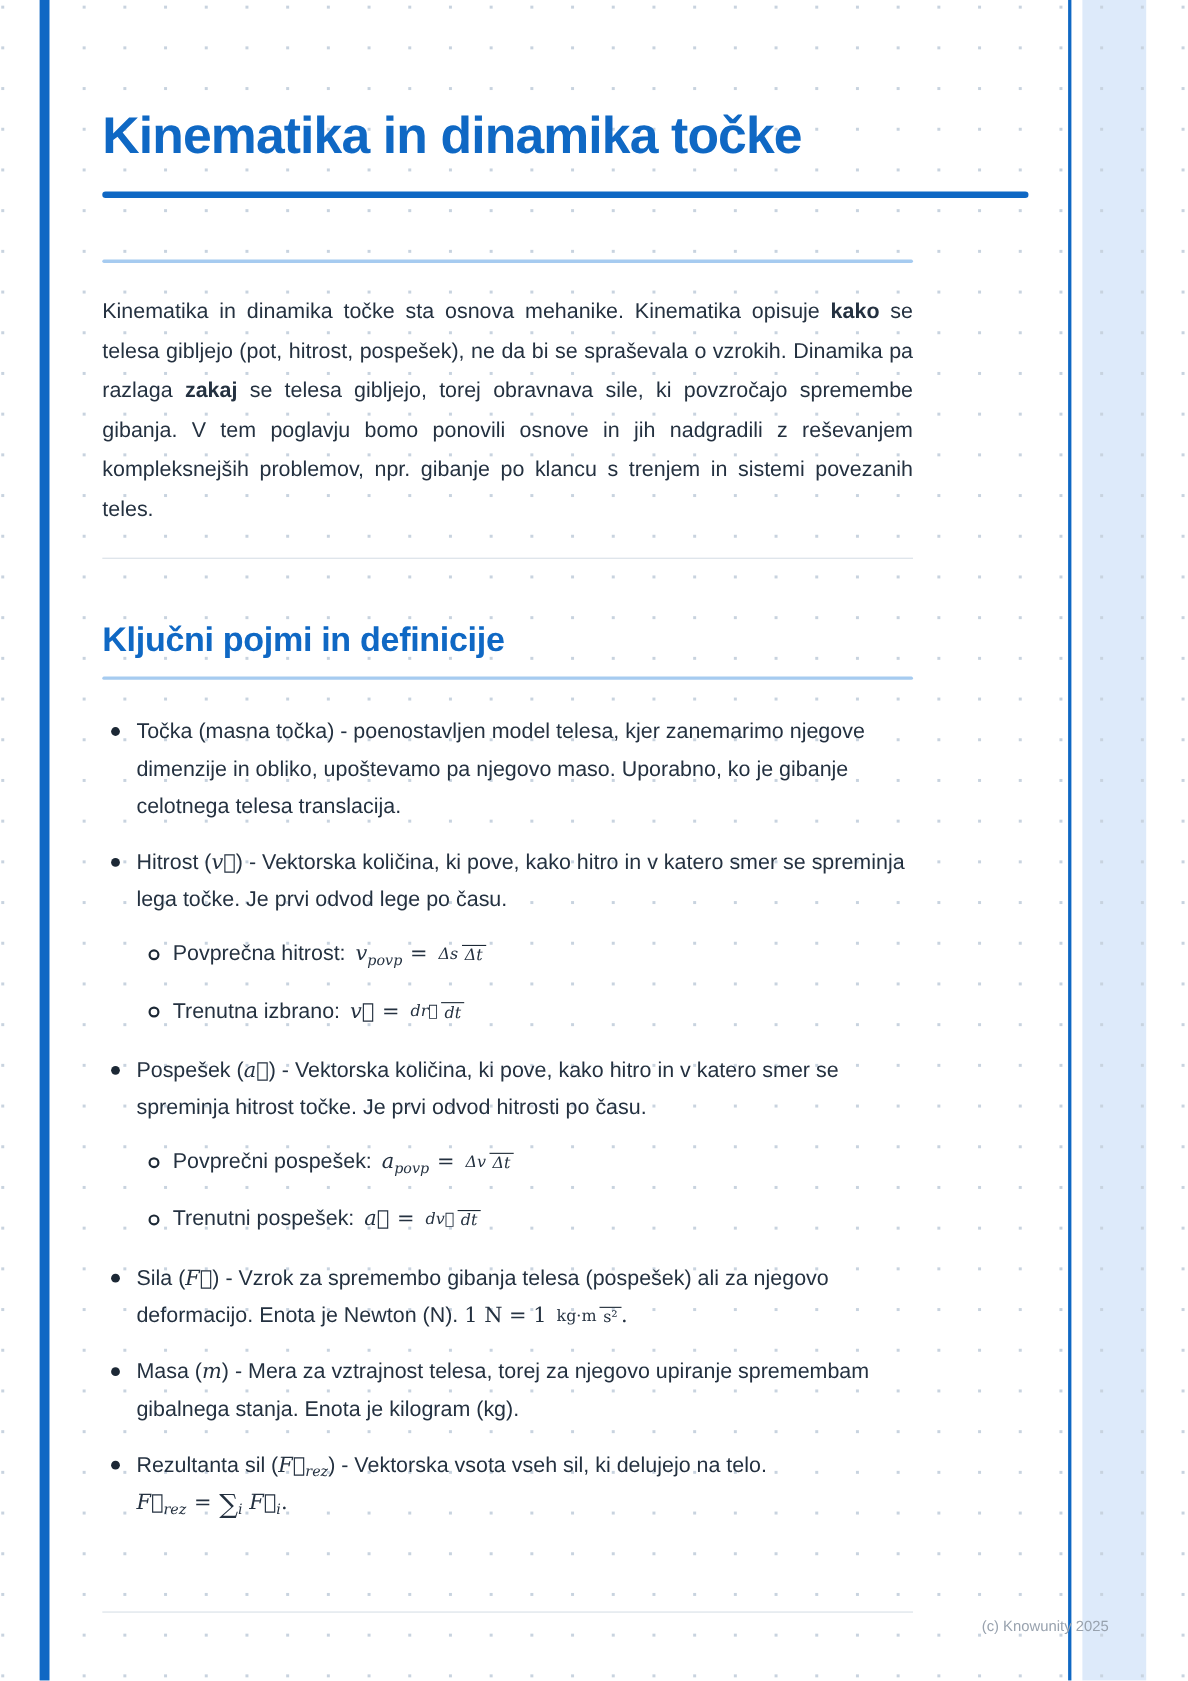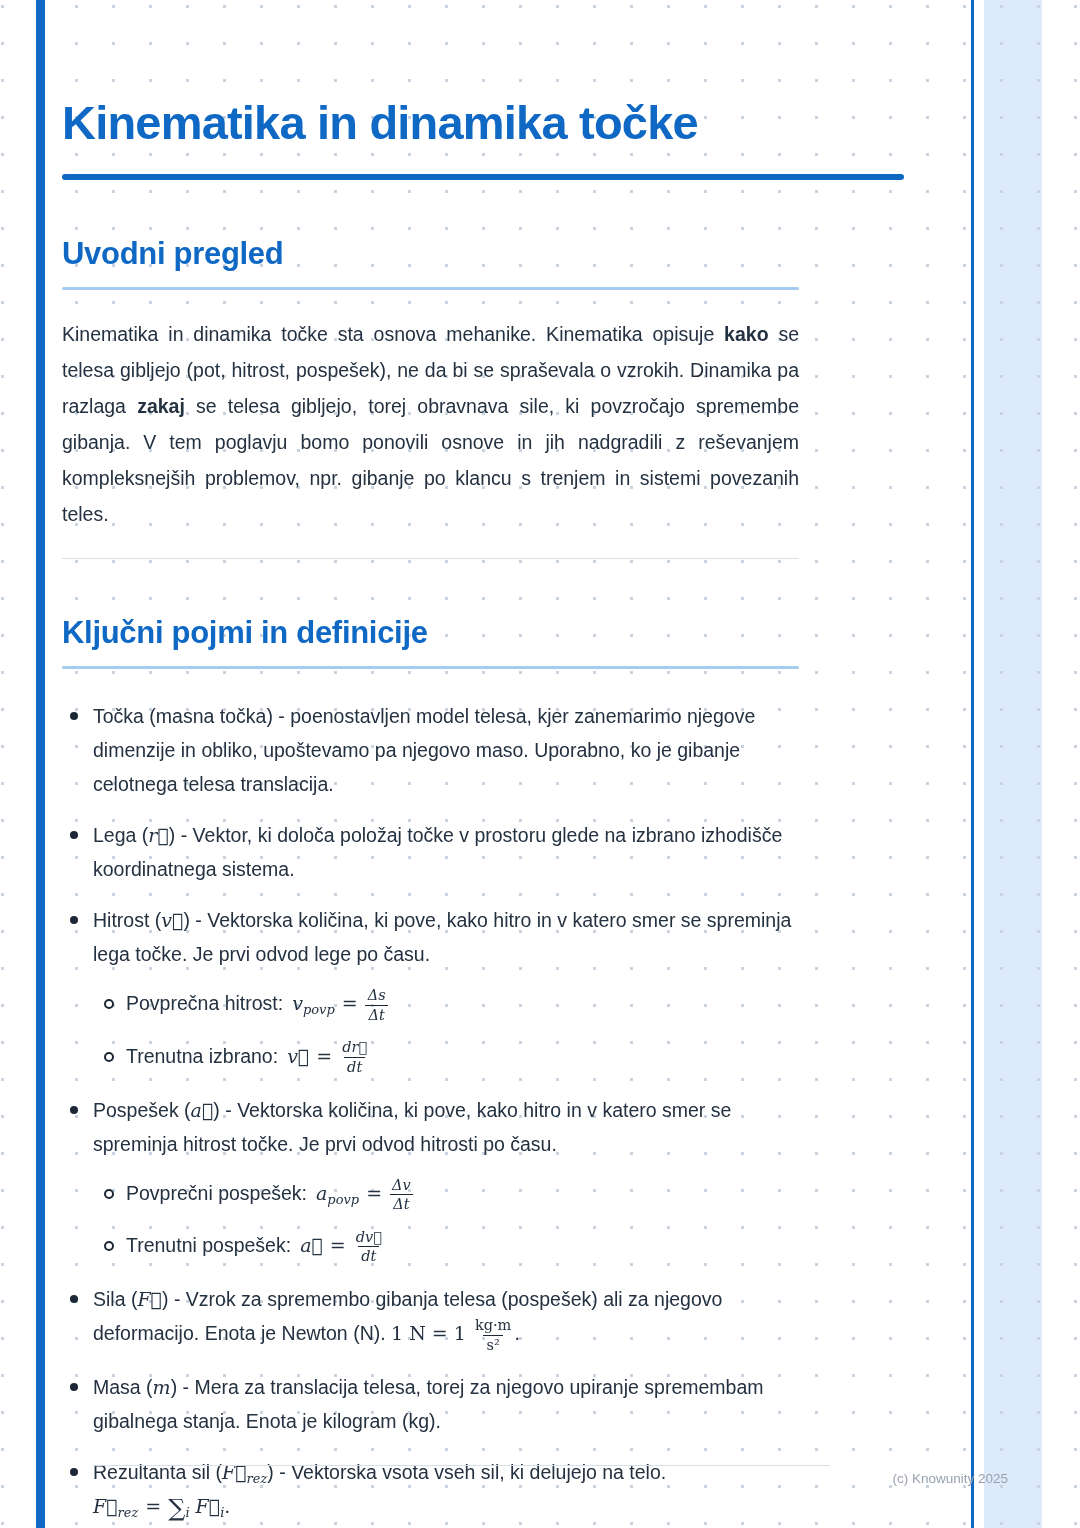--- a/index.html
+++ b/index.html
@@ -7,21 +7,21 @@
   body { font-family:"Liberation Sans","DejaVu Sans",sans-serif; width:1080px; }
   .page { position:relative; width:1080px; height:1528px; background:#ffffff; overflow:hidden; }
 
   .right-col { position:absolute; left:984px; top:0; width:58px; height:100%; background:#ddeafa; }
   .dots { position:absolute; inset:0;
           background-image:radial-gradient(circle, #c8d3df 1.4px, transparent 1.7px);
           background-size:37px 37px; background-position:21px 25px; }
   .left-bar { position:absolute; left:36px; top:0; width:9px; height:100%; background:#0f68c4; }
   .right-line { position:absolute; left:971px; top:0; width:3px; height:100%; background:#0f68c4; }
 
-  .content { position:relative; z-index:2; margin-left:62px; width:737px; padding-top:98px; color:#243140; }
+  .content { position:relative; z-index:2; margin-left:93px; width:737px; padding-top:98px; color:#243140; }
 
   h1.title { font-size:47px; font-weight:700; color:#0f68c4; letter-spacing:-0.8px; line-height:1.05; white-space:nowrap; }
   .title-rule { width:842px; height:6px; background:#0f68c4; margin-top:27px; border-radius:3px; }
 
   section.block { margin-top:56px; }
   h2.heading { font-size:31px; font-weight:700; color:#0f68c4; letter-spacing:-0.3px; }
   .h2-rule { height:3px; background:#a6cbf0; margin-top:15px; border-radius:2px; }
 
   .body-par { margin-top:26px; font-size:19.5px; line-height:36px; text-align:justify; }
   .divider { height:1px; background:#d8dfe7; margin-top:26px; }
@@ -34,21 +34,21 @@
   .sublist { list-style:none; margin-top:8px; }
   .sub-item { position:relative; padding-left:33px; margin:12px 0; line-height:40px; }
   .sub-item::before { content:""; position:absolute; left:11px; top:16px; width:6px; height:6px; border-radius:50%; border:2px solid #1c2835; background:transparent; }
   .sub-item .term { margin-right:9px;text-align:right; }
 
   .math { font-family:"DejaVu Serif","Liberation Serif",serif; font-size:19px; }
   .mi { font-style:italic; }
   .mn { font-style:normal; }
   .msub { font-style:italic; font-size:13px; vertical-align:-4px; line-height:0; font-family:"DejaVu Serif","Liberation Serif",serif; }
   .meq { font-style:normal; padding:0 7px; }
-  .frac { display:inline-flex; flex-direction:column; align-items:center; font-size:14.5px; line-height:1.15; vertical-align:middle; font-style:italic; }
+  .frac { display:inline-flex; flex-direction:row; align-items:center; font-size:14.5px; line-height:1.15; vertical-align:middle; font-style:italic; }
   .frac.upright { font-style:normal; }
   .frac .num { padding:0 3px 1px; }
   .frac .den { border-top:1.2px solid #1c2835; padding:1px 3px 0; }
   .msum { font-style:normal; font-size:24px; vertical-align:-3px; }
   .msp { margin-left:6px; }
 
   .bottom-divider { position:absolute; left:93px; bottom:62px; width:737px; height:1px; background:#d8dfe7; z-index:2; }
   .footer { position:absolute; right:72px; bottom:42px; font-size:13.5px; color:#98a2ae; z-index:3; }
 </style>
 </head>
@@ -58,35 +58,33 @@
   <div class="right-col"></div>
   <div class="dots"></div>
   <div class="left-bar"></div>
   <div class="right-line"></div>
 
   <main class="content">
     <h1 class="title">Kinematika in dinamika točke</h1>
     <div class="title-rule"></div>
 
     <section class="block">
-      <h2 class="heading">Uvodni pregled</h2>
       <div class="h2-rule"></div>
       <p class="body-par"><span>Kinematika in dinamika točke sta osnova mehanike. Kinematika opisuje </span><b>kako</b><span> se telesa gibljejo (pot, hitrost, pospešek), ne da bi se spraševala o vzrokih. Dinamika pa razlaga </span><b>zakaj</b><span> se telesa gibljejo, torej obravnava sile, ki povzročajo spremembe gibanja. V tem poglavju bomo ponovili osnove in jih nadgradili z reševanjem kompleksnejših problemov, npr. gibanje po klancu s trenjem in sistemi povezanih teles.</span></p>
       <div class="divider"></div>
     </section>
 
     <section class="block">
       <h2 class="heading">Ključni pojmi in definicije</h2>
       <div class="h2-rule"></div>
 
       <ul class="deflist">
 
         <li class="def-item"><b class="term">Točka (masna točka)</b><span> - poenostavljen model telesa, kjer zanemarimo njegove dimenzije in obliko, upoštevamo pa njegovo maso. Uporabno, ko je gibanje celotnega telesa translacija.</span></li>
 
-        <li class="def-item"><b class="term"><span>Lega (</span><span class="math mi">r⃗</span><span>)</span></b><span> - Vektor, ki določa položaj točke v prostoru glede na izbrano izhodišče koordinatnega sistema.</span></li>
 
         <li class="def-item"><b class="term"><span>Hitrost (</span><span class="math mi">v⃗</span><span>)</span></b><span> - Vektorska količina, ki pove, kako hitro in v katero smer se spreminja lega točke. Je prvi odvod lege po času.</span>
           <ul class="sublist">
             <li class="sub-item"><b class="term">Povprečna hitrost:</b><span class="math"><span class="mi">v</span><sub class="msub">povp</sub><span class="meq">=</span><span class="frac">
                     <span class="num">Δs</span>
                     <span class="den">Δt</span>
                   </span></span></li>
             <li class="sub-item"><b class="term">Trenutna izbrano:</b><span class="math"><span class="mi">v⃗</span><span class="meq">=</span><span class="frac">
                     <span class="num">dr⃗</span>
                     <span class="den">dt</span>
@@ -105,21 +103,21 @@
                     <span class="den">dt</span>
                   </span></span></li>
           </ul>
         </li>
 
         <li class="def-item"><b class="term"><span>Sila (</span><span class="math mi">F⃗</span><span>)</span></b><span> - Vzrok za spremembo gibanja telesa (pospešek) ali za njegovo deformacijo. Enota je Newton (N). </span><span class="math"><span class="mn">1 N = 1</span><span class="frac upright msp">
                 <span class="num">kg·m</span>
                 <span class="den">s²</span>
               </span><span class="mn">.</span></span></li>
 
-        <li class="def-item"><b class="term"><span>Masa (</span><span class="math mi">m</span><span>)</span></b><span> - Mera za translacija telesa, torej za njegovo upiranje spremembam gibalnega stanja. Enota je kilogram (kg).</span></li>
+        <li class="def-item"><b class="term"><span>Masa (</span><span class="math mi">m</span><span>)</span></b><span> - Mera za vztrajnost telesa, torej za njegovo upiranje spremembam gibalnega stanja. Enota je kilogram (kg).</span></li>
 
         <li class="def-item"><b class="term"><span>Rezultanta sil (</span><span class="math"><span class="mi">F⃗</span><sub class="msub">rez</sub></span><span>)</span></b><span> - Vektorska vsota vseh sil, ki delujejo na telo. </span><span class="math"><span class="mi">F⃗</span><sub class="msub">rez</sub><span class="meq">=</span><span class="msum">∑</span><sub class="msub">i</sub><span class="mi msp">F⃗</span><sub class="msub">i</sub><span class="mn">.</span></span></li>
 
       </ul>
     </section>
   </main>
 
   <div class="bottom-divider"></div>
   <div class="footer">(c) Knowunity 2025</div>
 </div>

